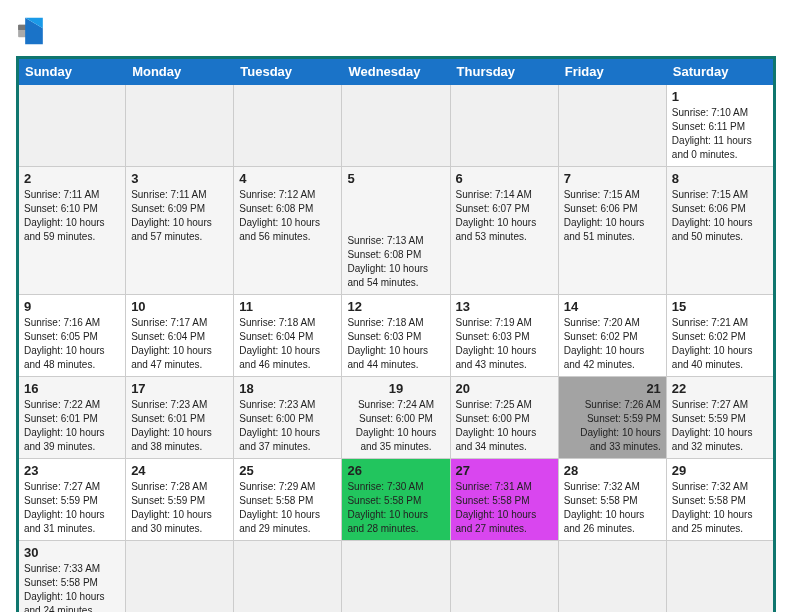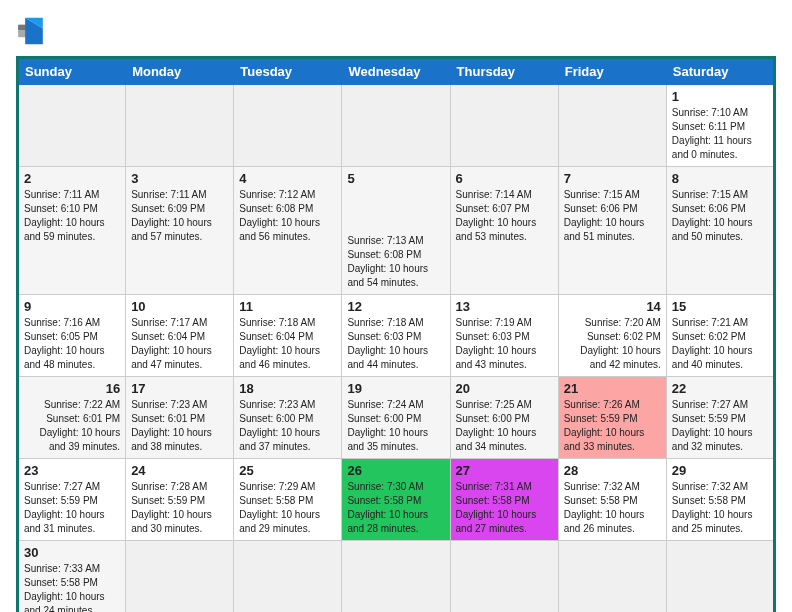--- a/index.html
+++ b/index.html
@@ -225,72 +225,72 @@
 Daylight: 10 hours
 and 44 minutes.</div>
         </td>
         <td style="background: rgb(255, 255, 255);">
           <span class="day-num">13</span>
           <div class="day-info" style="white-space: pre-line;">Sunrise: 7:19 AM
 Sunset: 6:03 PM
 Daylight: 10 hours
 and 43 minutes.</div>
         </td>
-        <td style="background: rgb(255, 255, 255); text-align: right;">
+        <td style="background: rgb(255, 255, 255);">
           <span class="day-num">14</span>
           <div class="day-info" style="white-space: pre-line;">Sunrise: 7:20 AM
 Sunset: 6:02 PM
 Daylight: 10 hours
 and 42 minutes.</div>
         </td>
         <td style="background: rgb(255, 255, 255);">
           <span class="day-num">15</span>
           <div class="day-info" style="white-space: pre-line;">Sunrise: 7:21 AM
 Sunset: 6:02 PM
 Daylight: 10 hours
 and 40 minutes.</div>
         </td>
       </tr>
       <tr>
-        <td style="background: rgb(245, 245, 245); text-align: right;">
+        <td style="background: rgb(245, 245, 245);">
           <span class="day-num">16</span>
           <div class="day-info" style="white-space: pre-line;">Sunrise: 7:22 AM
 Sunset: 6:01 PM
 Daylight: 10 hours
 and 39 minutes.</div>
         </td>
         <td style="background: rgb(245, 245, 245);">
           <span class="day-num">17</span>
           <div class="day-info" style="white-space: pre-line;">Sunrise: 7:23 AM
 Sunset: 6:01 PM
 Daylight: 10 hours
 and 38 minutes.</div>
         </td>
         <td style="background: rgb(245, 245, 245);">
           <span class="day-num">18</span>
           <div class="day-info" style="white-space: pre-line;">Sunrise: 7:23 AM
 Sunset: 6:00 PM
 Daylight: 10 hours
 and 37 minutes.</div>
         </td>
-        <td style="background: rgb(245, 245, 245);">
+        <td style="background: rgb(245, 245, 245); text-align: center;">
           <span class="day-num">19</span>
           <div class="day-info" style="white-space: pre-line;">Sunrise: 7:24 AM
 Sunset: 6:00 PM
 Daylight: 10 hours
 and 35 minutes.</div>
         </td>
         <td style="background: rgb(245, 245, 245);">
           <span class="day-num">20</span>
           <div class="day-info" style="white-space: pre-line;">Sunrise: 7:25 AM
 Sunset: 6:00 PM
 Daylight: 10 hours
 and 34 minutes.</div>
         </td>
-        <td style="background: #fca5a5;">
+        <td style="background: #a3a3a3; text-align: right;">
           <span class="day-num">21</span>
           <div class="day-info" style="white-space: pre-line;">Sunrise: 7:26 AM
 Sunset: 5:59 PM
 Daylight: 10 hours
 and 33 minutes.</div>
         </td>
         <td style="background: rgb(245, 245, 245);">
           <span class="day-num">22</span>
           <div class="day-info" style="white-space: pre-line;">Sunrise: 7:27 AM
 Sunset: 5:59 PM

